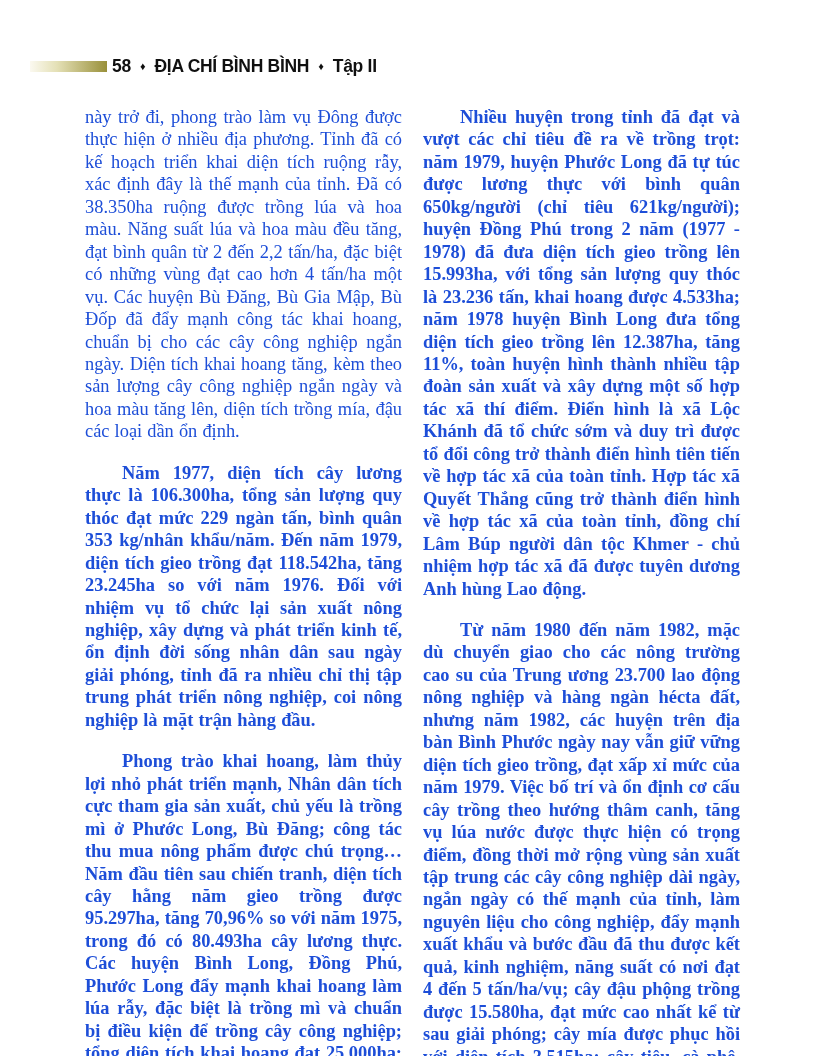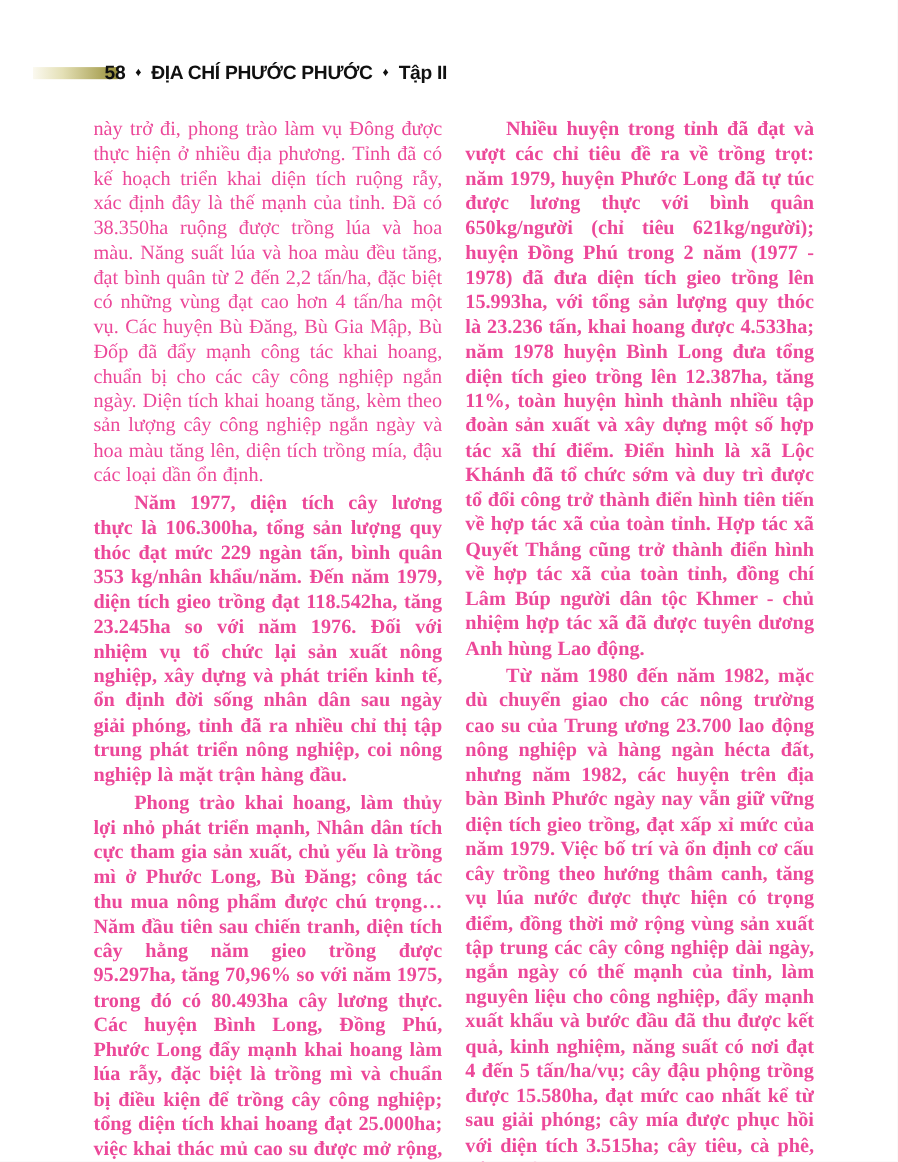--- a/index.html
+++ b/index.html
@@ -15,21 +15,21 @@
     overflow: hidden;
   }
   .accent-bar {
     position: absolute;
     left: 30px; top: 61px;
     width: 77px; height: 11px;
     background: linear-gradient(90deg, #fbf9f0 0%, #e4e0b6 35%, #99903a 100%);
   }
   .header-text {
     position: absolute;
-    left: 95px; top: 54px;
+    left: 112px; top: 54px;
     height: 24px;
     display: flex;
     align-items: center;
     gap: 9px;
     font-family: "Liberation Sans", sans-serif;
     font-weight: 700;
     font-size: 17.5px;
     letter-spacing: -0.3px;
     color: #101010;
     white-space: nowrap;
@@ -50,37 +50,37 @@
   }
   .col {
     width: 317px;
     flex: 0 0 317px;
   }
   .col p {
     margin: 0;
     font-size: 18.4px;
     line-height: 22.45px;
     text-align: justify;
-    color: #ec4899;
+    color: #1d4ed8;
     word-spacing: 0.5px;
   }
-  .col p + p { margin-top: 3px; }
+  .col p + p { margin-top: 19px; }
   .col p.indent { text-indent: 37px; font-weight: bold; }
 </style>
 </head>
 <body>
 
 <div class="page">
 
   <div class="accent-bar"></div>
 
   <div class="header-text">
     <span>58</span>
     <span class="diamond">♦</span>
-    <span>ĐỊA CHÍ PHƯỚC PHƯỚC</span>
+    <span>ĐỊA CHÍ BÌNH BÌNH</span>
     <span class="diamond">♦</span>
     <span>Tập II</span>
   </div>
 
   <main class="columns">
     <section class="col">
       <p>này trở đi, phong trào làm vụ Đông được thực hiện ở nhiều địa phương. Tỉnh đã có kế hoạch triển khai diện tích ruộng rẫy, xác định đây là thế mạnh của tỉnh. Đã có 38.350ha ruộng được trồng lúa và hoa màu. Năng suất lúa và hoa màu đều tăng, đạt bình quân từ 2 đến 2,2 tấn/ha, đặc biệt có những vùng đạt cao hơn 4 tấn/ha một vụ. Các huyện Bù Đăng, Bù Gia Mập, Bù Đốp đã đẩy mạnh công tác khai hoang, chuẩn bị cho các cây công nghiệp ngắn ngày. Diện tích khai hoang tăng, kèm theo sản lượng cây công nghiệp ngắn ngày và hoa màu tăng lên, diện tích trồng mía, đậu các loại dần ổn định.</p>
       <p class="indent">Năm 1977, diện tích cây lương thực là 106.300ha, tổng sản lượng quy thóc đạt mức 229 ngàn tấn, bình quân 353 kg/nhân khẩu/năm. Đến năm 1979, diện tích gieo trồng đạt 118.542ha, tăng 23.245ha so với năm 1976. Đối với nhiệm vụ tổ chức lại sản xuất nông nghiệp, xây dựng và phát triển kinh tế, ổn định đời sống nhân dân sau ngày giải phóng, tỉnh đã ra nhiều chỉ thị tập trung phát triển nông nghiệp, coi nông nghiệp là mặt trận hàng đầu.</p>
       <p class="indent">Phong trào khai hoang, làm thủy lợi nhỏ phát triển mạnh, Nhân dân tích cực tham gia sản xuất, chủ yếu là trồng mì ở Phước Long, Bù Đăng; công tác thu mua nông phẩm được chú trọng… Năm đầu tiên sau chiến tranh, diện tích cây hằng năm gieo trồng được 95.297ha, tăng 70,96% so với năm 1975, trong đó có 80.493ha cây lương thực. Các huyện Bình Long, Đồng Phú, Phước Long đẩy mạnh khai hoang làm lúa rẫy, đặc biệt là trồng mì và chuẩn bị điều kiện để trồng cây công nghiệp; tổng diện tích khai hoang đạt 25.000ha; việc khai thác mủ cao su được mở rộng, các nông trường quốc doanh trên địa bàn tỉnh đều có kế hoạch gia tăng diện tích trồng mới.</p>
     </section>

